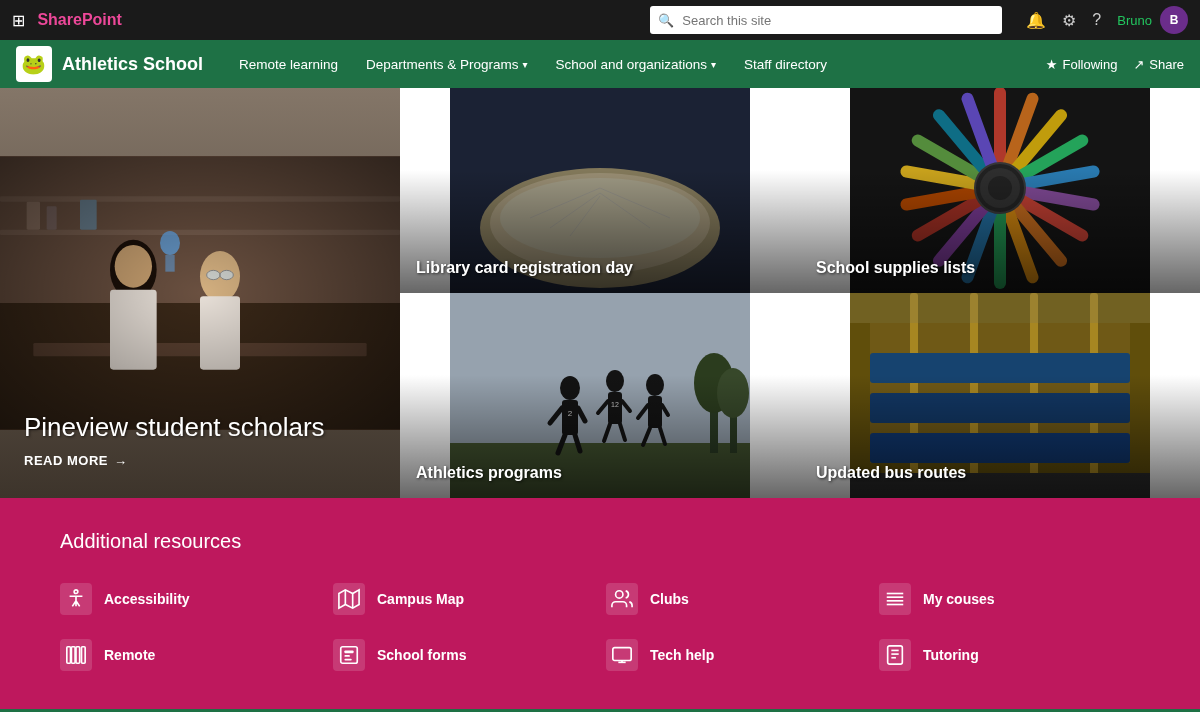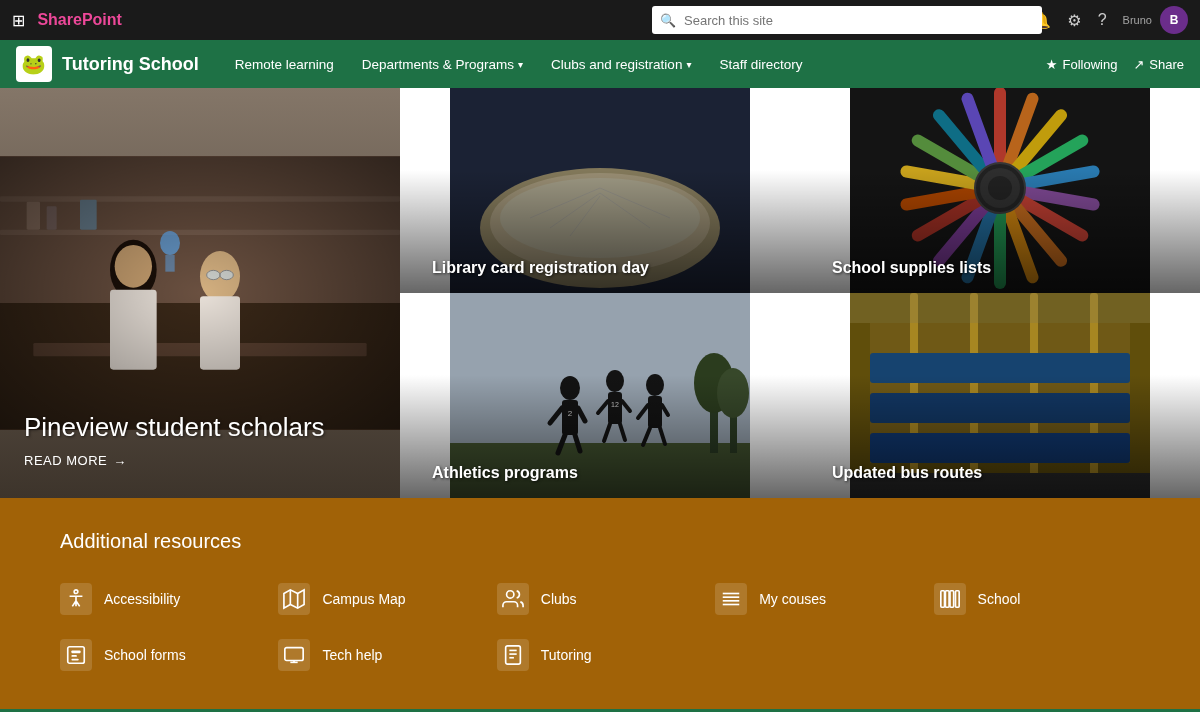--- a/index.html
+++ b/index.html
@@ -25,21 +25,21 @@
       font-weight: 600;
     }
     .search-bar {
       flex: 0 0 390px;
       margin: 0 auto;
       position: relative;
       left: 50%;
       transform: translateX(-50%) translateX(-40px);
     }
     .search-bar input {
-      width: 390px;
+      width: 352px;
       height: 28px;
       border-radius: 3px;
       border: none;
       padding: 0 10px 0 32px;
       font-size: 13px;
       background: #fff;
       outline: none;
     }
     .search-bar .search-icon-top {
       position: absolute;
@@ -62,21 +62,21 @@
       cursor: pointer;
       background: none;
       border: none;
     }
     .user-area {
       display: flex;
       align-items: center;
       gap: 8px;
       cursor: pointer;
     }
-    .user-name { color: #a3a3a3; font-size: 11px; }
+    .user-name { color: #22c55e; font-size: 13px; }
     .avatar {
       width: 28px; height: 28px;
       border-radius: 50%;
       background: #6b2d8b;
       display: flex; align-items: center; justify-content: center;
       color: #fff; font-size: 12px; font-weight: 600;
     }
 
     
     .nav-bar {
@@ -156,62 +156,63 @@
     }
     .hero-title {
       font-size: 26px;
       font-weight: 400;
       margin-bottom: 10px;
       text-shadow: 1px 1px 3px rgba(0,0,0,0.6);
     }
     .read-more {
       color: #fff;
       font-size: 13px;
-      font-weight: 400;
+      font-weight: 700;
       letter-spacing: 0.5px;
       text-transform: uppercase;
       display: flex; align-items: center; gap: 6px;
       cursor: pointer;
     }
     .tile {
       position: relative;
       overflow: hidden;
       cursor: pointer;
     }
     .tile-overlay {
       position: absolute;
       top: 0; left: 0; right: 0; bottom: 0;
       background: linear-gradient(to bottom, transparent 40%, rgba(0,0,0,0.6) 100%);
     }
     .tile-label {
       position: absolute;
       bottom: 16px;
-      left: 32px;
+      left: 16px;
       color: #fff;
       font-size: 16px;
       font-weight: 600;
       text-shadow: 1px 1px 3px rgba(0,0,0,0.7);
     }
 
     
     .additional-resources {
-      background: #a16207;
+      background: #be185d;
       padding: 32px 60px 32px;
       flex: 1;
     }
     .resources-title {
       color: #fff;
       font-size: 20px;
       font-weight: 400;
       margin-bottom: 24px;
     }
     .resources-grid {
       display: grid;
-      grid-template-columns: repeat(5, 1fr);
+      grid-template-columns: repeat(4, 1fr);
       gap: 12px 12px;
+      font-weight: bold;
     }
     .resource-item {
       display: flex;
       align-items: center;
       gap: 12px;
       cursor: pointer;
       padding: 6px 0;
     }
     .resource-icon {
       width: 32px; height: 32px;
@@ -269,33 +270,33 @@
       <div class="avatar">
         <span>B</span>
       </div>
     </div>
   </div>
 </div>
 
 <div class="nav-bar">
   <div class="site-logo">
     <div class="logo-img">🐸</div>
-    <span class="site-title">Tutoring School</span>
+    <span class="site-title">Athletics School</span>
   </div>
 
   <nav class="nav-links">
     <a class="nav-link">
       <span>Remote learning</span>
     </a>
     <a class="nav-link">
       <span>Departments &amp; Programs</span>
       <span class="chevron">▾</span>
     </a>
     <a class="nav-link">
-      <span>Clubs and registration</span>
+      <span>School and organizations</span>
       <span class="chevron">▾</span>
     </a>
     <a class="nav-link">
       <span>Staff directory</span>
     </a>
   </nav>
 
   <div class="nav-bar-right">
     <button class="following-btn">
       <span>★</span>
@@ -572,21 +573,21 @@
 
       <div class="resource-item">
         <div class="resource-icon">
           <svg width="22" height="22" viewBox="0 0 24 24" fill="none" stroke="white" stroke-width="1.8">
             <rect x="2" y="3" width="4" height="18" rx="1"></rect>
             <rect x="7" y="3" width="4" height="18" rx="1"></rect>
             <rect x="12" y="3" width="4" height="18" rx="1"></rect>
             <rect x="18" y="3" width="4" height="18" rx="1"></rect>
           </svg>
         </div>
-        <span class="resource-label">School</span>
+        <span class="resource-label">Remote</span>
       </div>
 
       <div class="resource-item">
         <div class="resource-icon">
           <svg width="22" height="22" viewBox="0 0 24 24" fill="none" stroke="white" stroke-width="1.8">
             <rect x="3" y="3" width="18" height="18" rx="2"></rect>
             <rect x="7" y="7" width="10" height="3" rx="1" fill="white" stroke="none"></rect>
             <rect x="7" y="12" width="6" height="2" rx="1" fill="white" stroke="none"></rect>
             <rect x="7" y="16" width="8" height="2" rx="1" fill="white" stroke="none"></rect>
           </svg>

